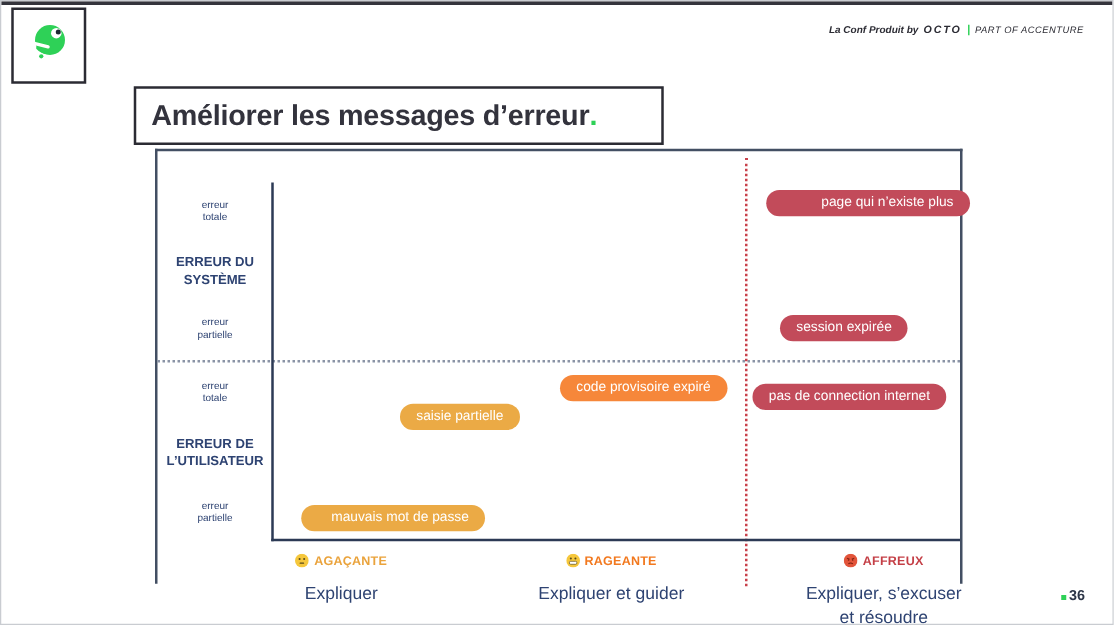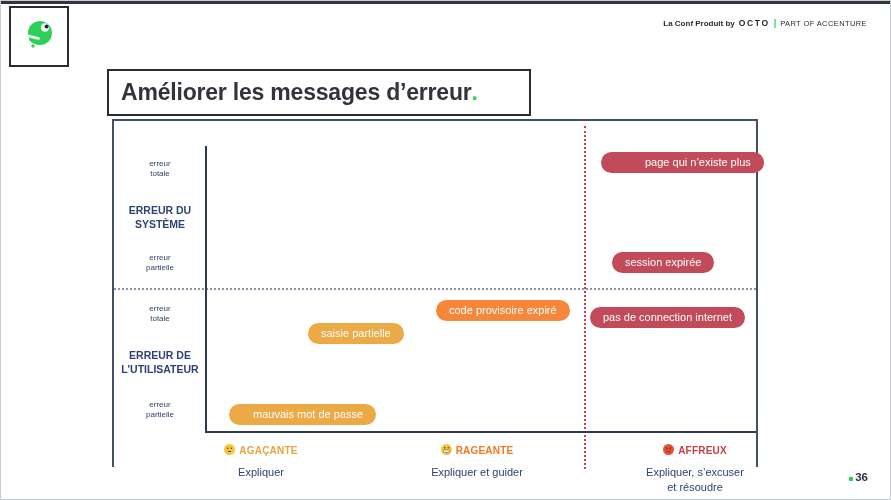--- a/index.html
+++ b/index.html
@@ -13,39 +13,39 @@
   
   .logo-box {
     position:absolute; left:8px; top:5px; width:60px; height:61px; background:#fff;
     border:2.5px solid #2b2b33; box-sizing:border-box;
     display:flex; align-items:center; justify-content:center; z-index:3;
   }
 
   
   .brand {
     position:absolute; top:17px; right:23px; display:flex; align-items:center; gap:4px;
-    color:#2b2b33; z-index:3;
+    color:#2b2b33; z-index:3;font-style:italic;
   }
   .brand-prefix { font-weight:bold; font-size:8px; }
   .brand-octo   { font-weight:bold; font-size:8.5px; letter-spacing:1.6px; }
   .brand-sep    { color:#2ed157; font-weight:bold; font-size:9px; }
   .brand-suffix { font-size:7.5px; letter-spacing:0.4px; }
 
   
   .title-box {
     position:absolute; left:66px; top:68px; width:424px; height:47px; background:#fff;
     border:2.5px solid #2b2b33; box-sizing:border-box; z-index:2;
     display:flex; align-items:center; padding:0 10px 0 12px;margin-left:40px;
   }
   .title-text { font-size:23px; font-weight:bold; color:#33333d; white-space:nowrap; letter-spacing:-0.2px; }
   .title-period { font-size:23px; font-weight:bold; color:#2ed157; }
 
   
   .chart-box {
-    position:absolute; left:111px; top:118px; width:646px; height:348px; background:#fff;
+    position:absolute; left:123px; top:118px; width:646px; height:348px; background:#fff;
     border:2px solid #434f63; border-bottom:none; box-sizing:border-box; z-index:1;
   }
   .y-axis { position:absolute; left:91px; top:25px; width:2px; height:287px; background:#2c3a55; }
   .x-axis { position:absolute; left:91px; top:310px; width:551px; height:2px; background:#2c3a55; }
   .h-dotted { position:absolute; left:0; right:0; top:167px; border-top:2px dotted #8a93a5; }
   .v-dotted { position:absolute; left:470px; top:5px; height:343px; border-left:2px dotted #c8414b; }
 
   .y-label { position:absolute; left:2px; width:88px; text-align:center; color:#2e4372; white-space:pre-line; }
   .tick  { font-size:8px; line-height:1.25; }
   .group { font-size:10.5px; font-weight:bold; line-height:1.3; }
@@ -70,21 +70,21 @@
   .cat-agacante { left:72px;  }
   .cat-rageante { left:288px; }
   .cat-affreux  { left:506px; }
   .category-name {
     font-size:10px; font-weight:bold; letter-spacing:0.2px;
     display:inline-flex; align-items:center; gap:4px; line-height:1;
   }
   .cat-agacante .category-name { color:#eaa33c; }
   .cat-rageante .category-name { color:#f2791f;justify-content:space-between; }
   .cat-affreux  .category-name { color:#c43f46; }
-  .category-desc { margin-top:6px; font-size:11px; color:#2e4372; white-space:pre-line; line-height:1.35; }
+  .category-desc { margin-top:6px; font-size:14px; color:#2e4372; white-space:pre-line; line-height:1.35; }
 
   .page-num {
     position:absolute; right:22px; bottom:16px; z-index:3;
     display:flex; align-items:baseline; font-size:11.5px; font-weight:bold; color:#2c3547;
   }
   .page-dot { width:4px; height:4px; background:#2ed157; display:inline-block; margin-right:2px; }
 </style>
 </head>
 <body>
 

